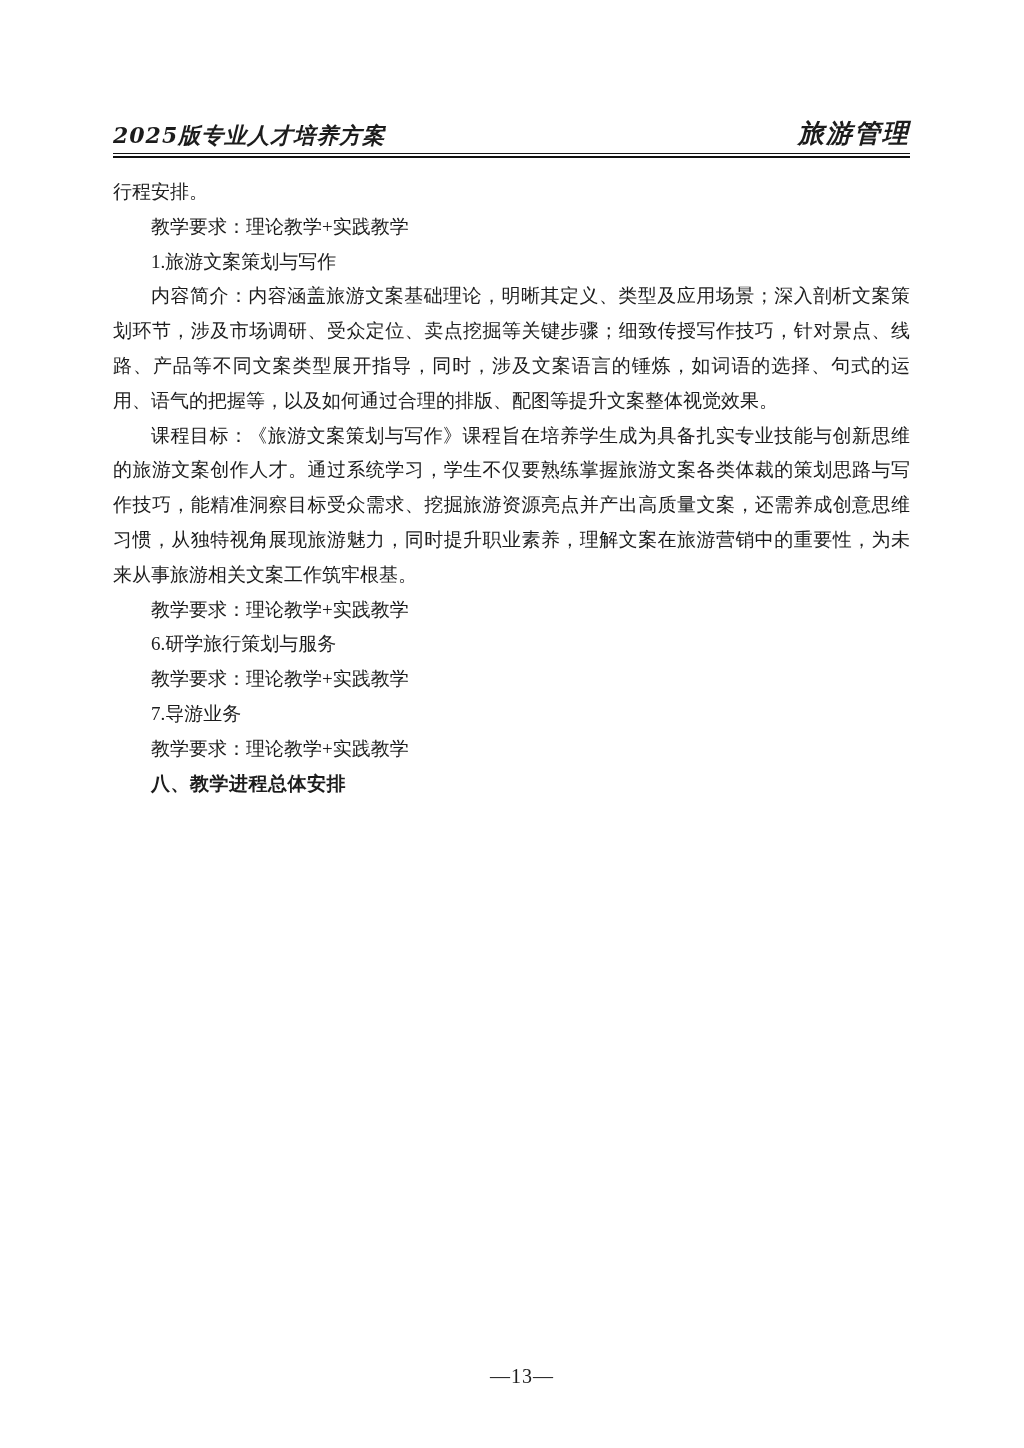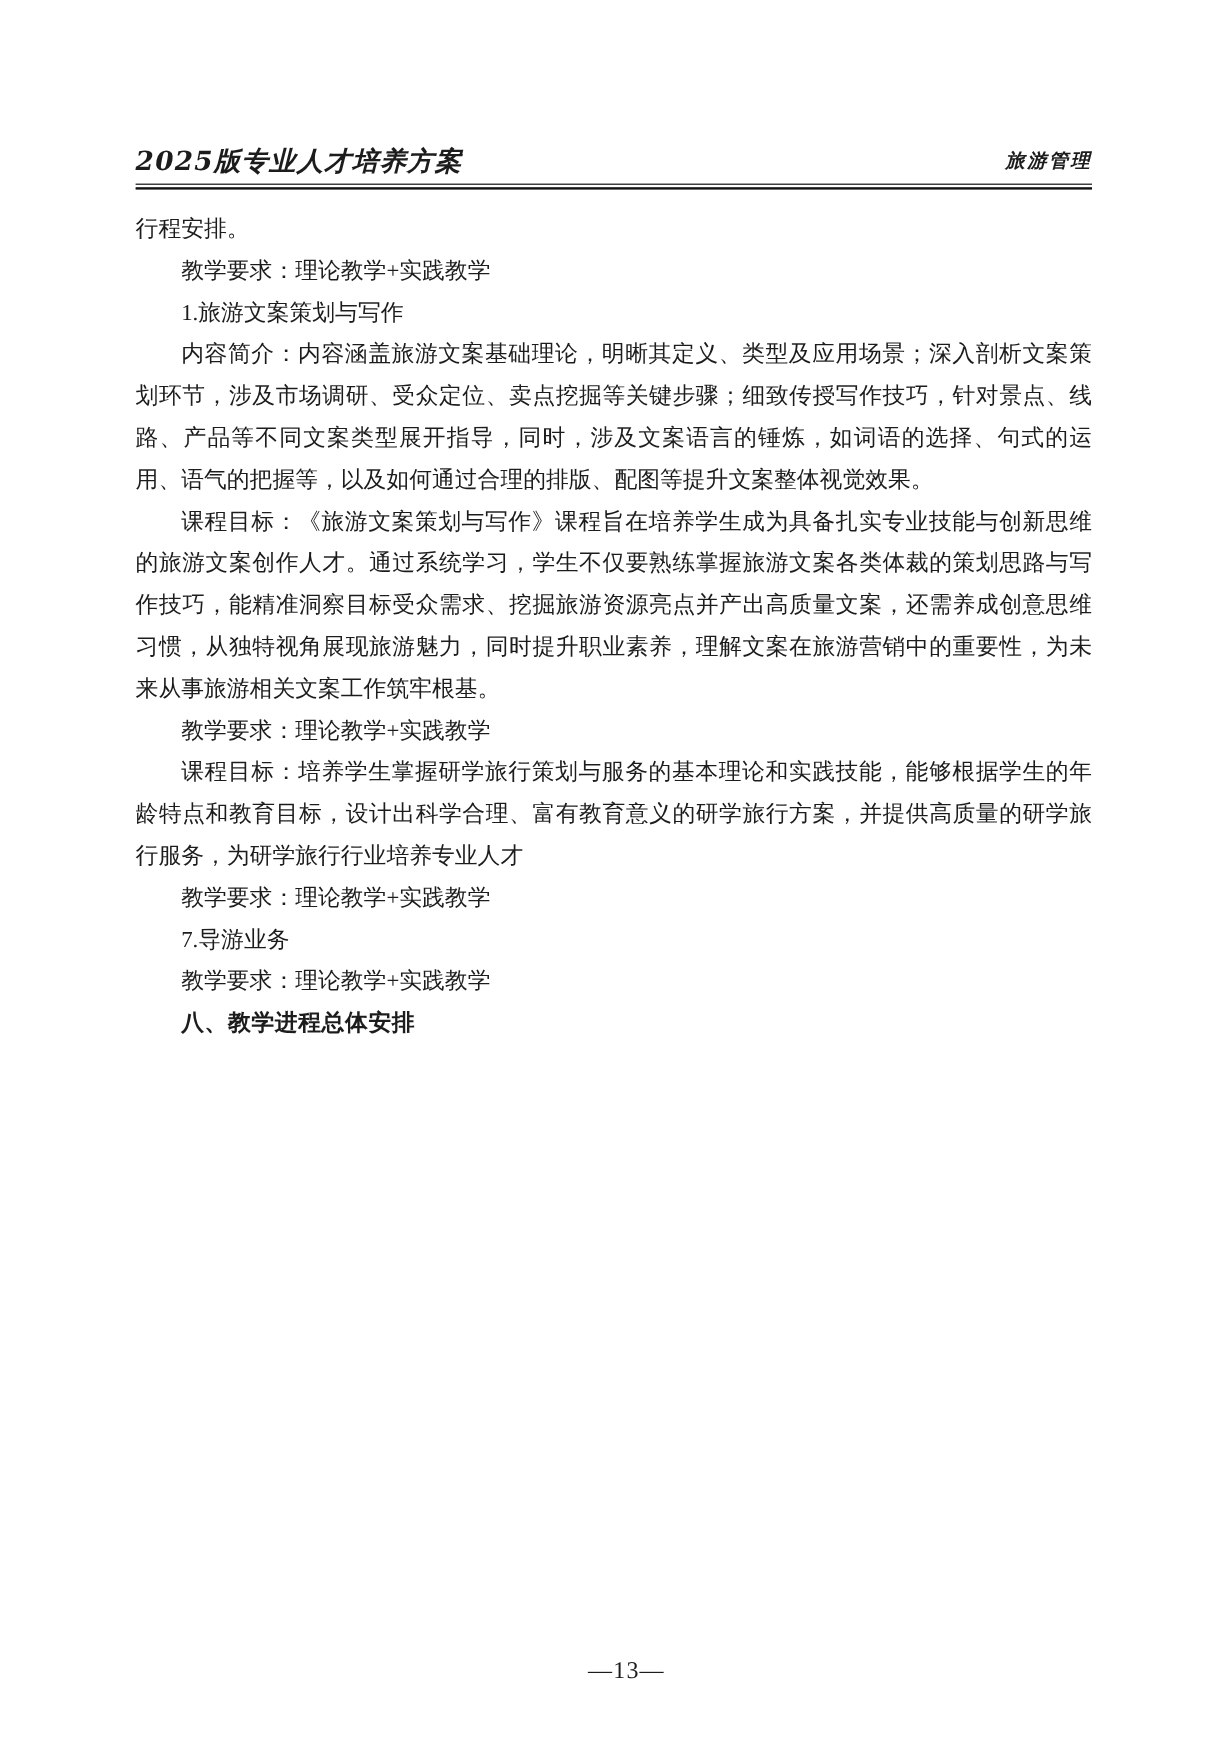--- a/index.html
+++ b/index.html
@@ -29,21 +29,21 @@
     font-style: italic;
     font-weight: 700;
     font-size: 22px;
     letter-spacing: 1px;
     line-height: 26px;
   }
   .header-right {
     font-family: Liberation Mono, monospace;
     font-style: italic;
     font-weight: 700;
-    font-size: 16px;
+    font-size: 26px;
     letter-spacing: 2px;
     line-height: 26px;
   }
   .header-rule {
     margin-top: 5px;
     height: 2px;
     border-top: 1.5px solid #111;
     border-bottom: 2.5px solid #111;
   }
   .doc-body {
@@ -64,21 +64,21 @@
   }
   .para.heading {
     font-family: Liberation Sans, sans-serif;
     font-weight: 700;
     letter-spacing: 0.5px;
   }
   .page-footer {
     position: absolute;
     left: 0;
     right: 0;
-    bottom: 44px;
+    bottom: 60px;
     text-align: center;
     margin-left: 20px;
   }
   .page-number {
     font-size: 20px;
     letter-spacing: 1px;
     color: #1c1c1c;
   }
 </style>
 </head>
@@ -93,21 +93,21 @@
 
   <div class="header-rule"></div>
 
   <div class="doc-body">
       <p class="para continuation">行程安排。</p>
       <p class="para normal">教学要求：理论教学+实践教学</p>
       <p class="para normal">1.旅游文案策划与写作</p>
       <p class="para normal">内容简介：内容涵盖旅游文案基础理论，明晰其定义、类型及应用场景；深入剖析文案策划环节，涉及市场调研、受众定位、卖点挖掘等关键步骤；细致传授写作技巧，针对景点、线路、产品等不同文案类型展开指导，同时，涉及文案语言的锤炼，如词语的选择、句式的运用、语气的把握等，以及如何通过合理的排版、配图等提升文案整体视觉效果。</p>
       <p class="para normal">课程目标：《旅游文案策划与写作》课程旨在培养学生成为具备扎实专业技能与创新思维的旅游文案创作人才。通过系统学习，学生不仅要熟练掌握旅游文案各类体裁的策划思路与写作技巧，能精准洞察目标受众需求、挖掘旅游资源亮点并产出高质量文案，还需养成创意思维习惯，从独特视角展现旅游魅力，同时提升职业素养，理解文案在旅游营销中的重要性，为未来从事旅游相关文案工作筑牢根基。</p>
       <p class="para normal">教学要求：理论教学+实践教学</p>
-      <p class="para normal">课程目标：培养学生掌握研学旅行策划与服务的基本理论和实践技能，能够根据学生的年龄特点和教育目标，设计出科学合理、富有教育意义的研学旅行方案，并提供高质量的研学旅行服务，为研学旅行行业培养专业人才</p>
+      <p class="para normal">6.研学旅行策划与服务</p>
       <p class="para normal">教学要求：理论教学+实践教学</p>
       <p class="para normal">7.导游业务</p>
       <p class="para normal">教学要求：理论教学+实践教学</p>
       <p class="para heading">八、教学进程总体安排</p>
     </div>
 
   <div class="page-footer">
     <span class="page-number">—13—</span>
   </div>
 

